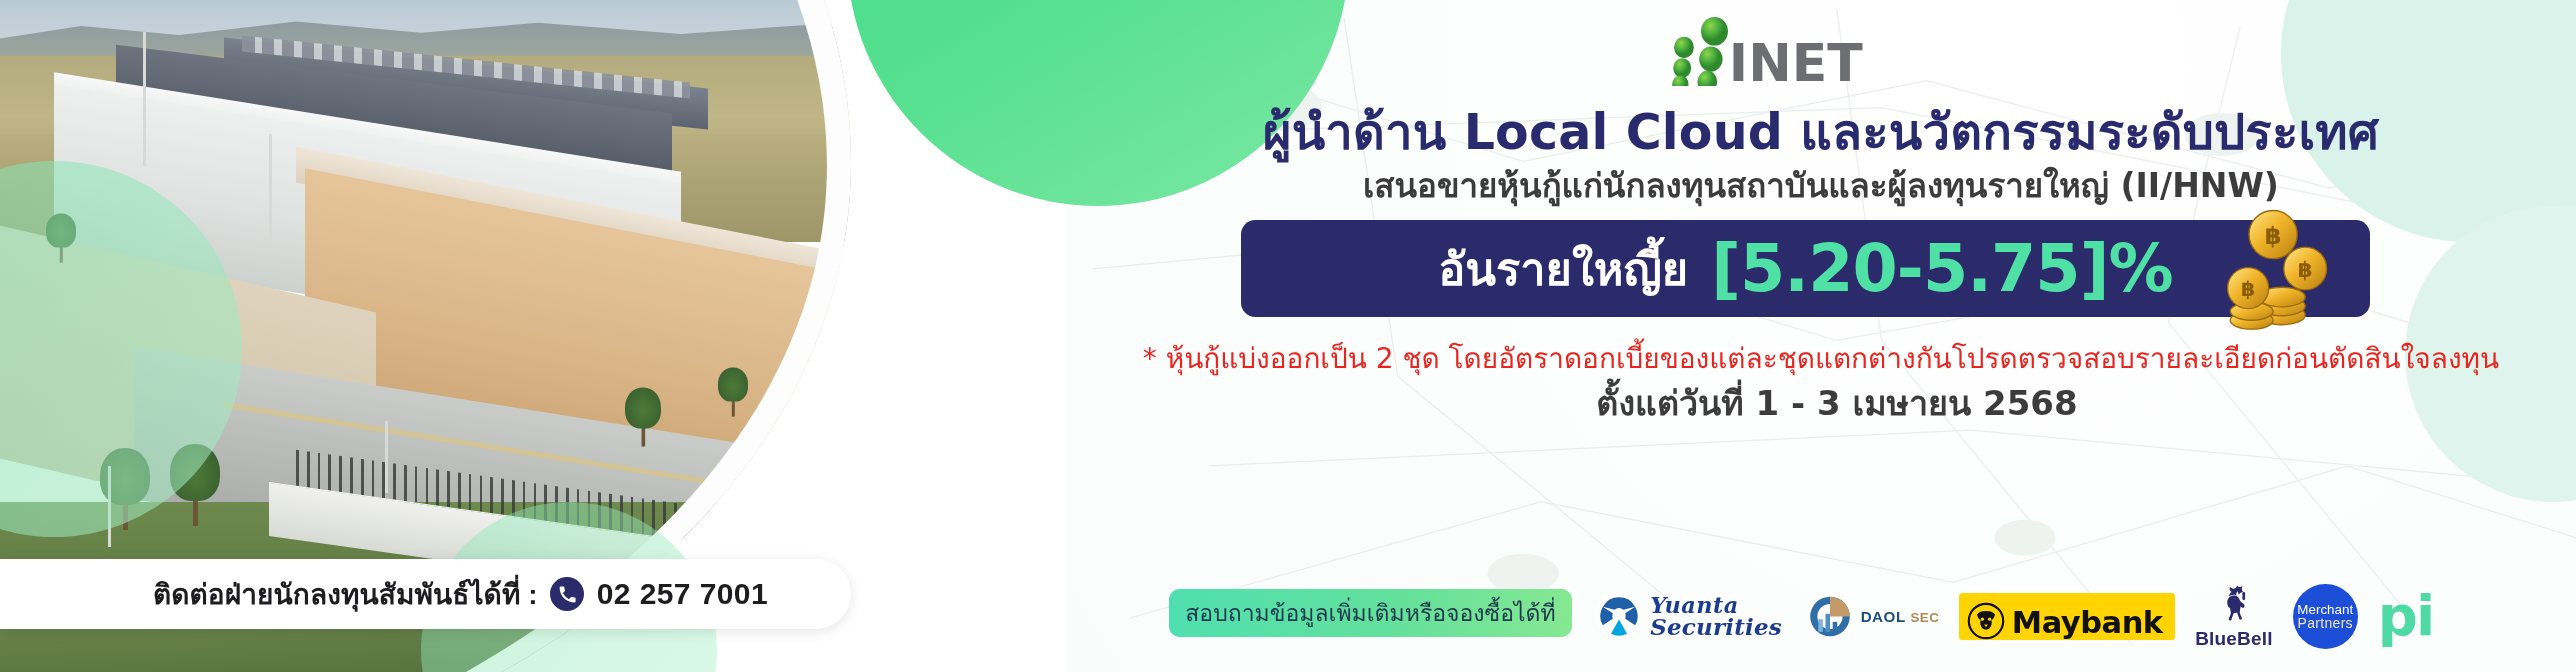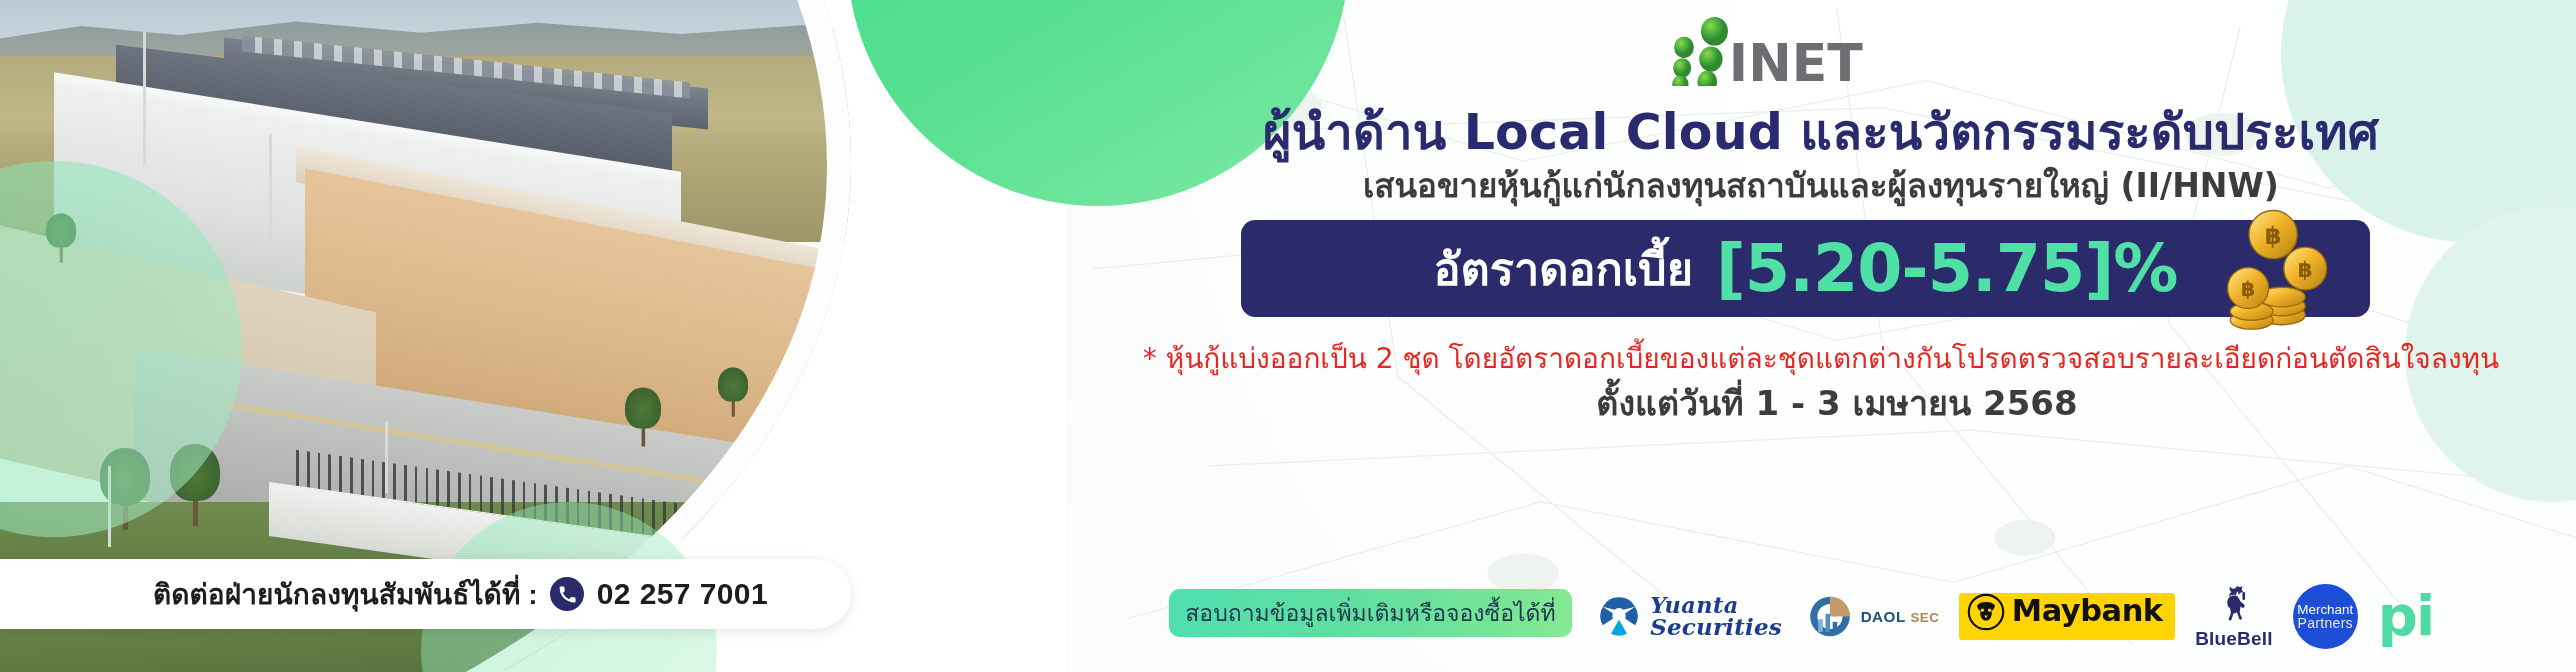--- a/index.html
+++ b/index.html
@@ -165,21 +165,21 @@
       font-family:"DejaVu Serif","Liberation Serif",serif; font-style:italic;
       font-weight:700; color:#1b3c8f; }
   .yuanta-txt span:nth-child(1){ font-size:22.4px; letter-spacing:0.4px; }
   .yuanta-txt span:nth-child(2){ font-size:23px; letter-spacing:0.2px; }
 
   .daol-wrap { display:flex; flex-direction:row; align-items:center; gap:2.7px; }
   .daol-txt { font-size:15.2px; font-weight:700; letter-spacing:0.5px; }
   .daol-txt b { color:#1f4f7a; } .daol-txt i { color:#b08a52; font-style:normal; font-size:13.4px; }
 
   .maybank { background:#ffd400; border-radius:3.6px; height:47px; padding:0 12.5px 0 7.2px;
-      display:flex; align-items:flex-start; gap:7.2px; }
+      display:flex; align-items:flex-end; gap:7.2px; }
   .maybank-name { font-size:30.5px; font-weight:700; color:#111; letter-spacing:-0.5px;
       font-family:"DejaVu Sans","Liberation Sans",sans-serif; }
 
   .bluebell-wrap { display:flex; flex-direction:column; align-items:center; gap:2px; }
   .bluebell-txt { font-size:19px; font-weight:700; color:#2b2a6b; letter-spacing:0.2px; }
 
   .merchant { width:65px; height:65px; border-radius:50%; background:#1d4ed8;
       display:flex; flex-direction:column; align-items:center; justify-content:center; line-height:1; }
   .merchant span:nth-child(1){ font-size:13.4px; color:#fff; font-weight:500; }
   .merchant span:nth-child(2){ font-size:14px; color:#efe3c9; font-weight:400; letter-spacing:0.3px; }
@@ -290,21 +290,21 @@
         </g>
         <text x="128" y="72" font-family="DejaVu Sans, Liberation Sans, sans-serif" font-size="58" font-weight="700" fill="#6d6e71" letter-spacing="0">INET</text>
       </svg>
     </div>
 
     <div class="headline">ผู้นำด้าน Local Cloud และนวัตกรรมระดับประเทศ</div>
 
     <div class="subhead">เสนอขายหุ้นกู้แก่นักลงทุนสถาบันและผู้ลงทุนรายใหญ่ (II/HNW)</div>
 
     <div class="rate-box">
-      <span class="rate-label">อัตราดอกเบี้ย</span>
+      <span class="rate-label">อันรายใหญี้ย</span>
       <span class="rate-value">[5.20-5.75]%</span>
       <svg class="coins" viewBox="0 0 130 140">
         <defs>
           <linearGradient id="gold" x1="0" y1="0" x2="1" y2="1">
             <stop offset="0%" stop-color="#ffe98a"></stop>
             <stop offset="45%" stop-color="#f0b429"></stop>
             <stop offset="100%" stop-color="#b9800f"></stop>
           </linearGradient>
         </defs>
         <g stroke="#9a6a0c" stroke-width="1.5">

